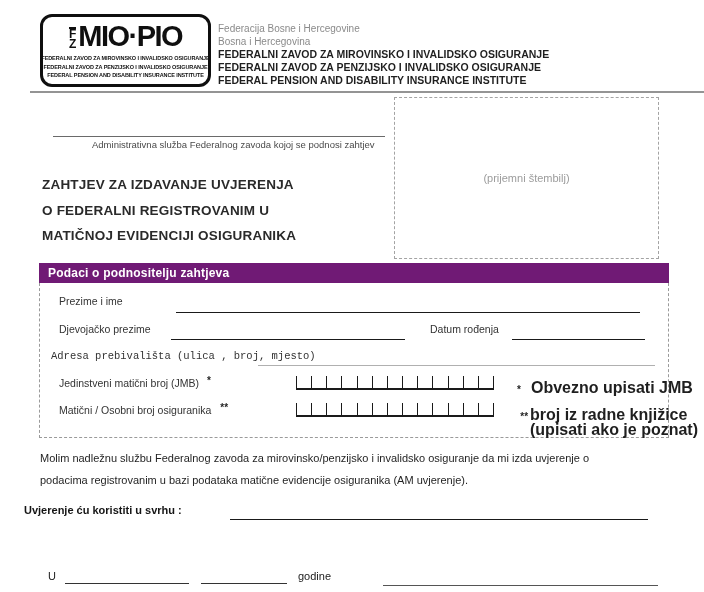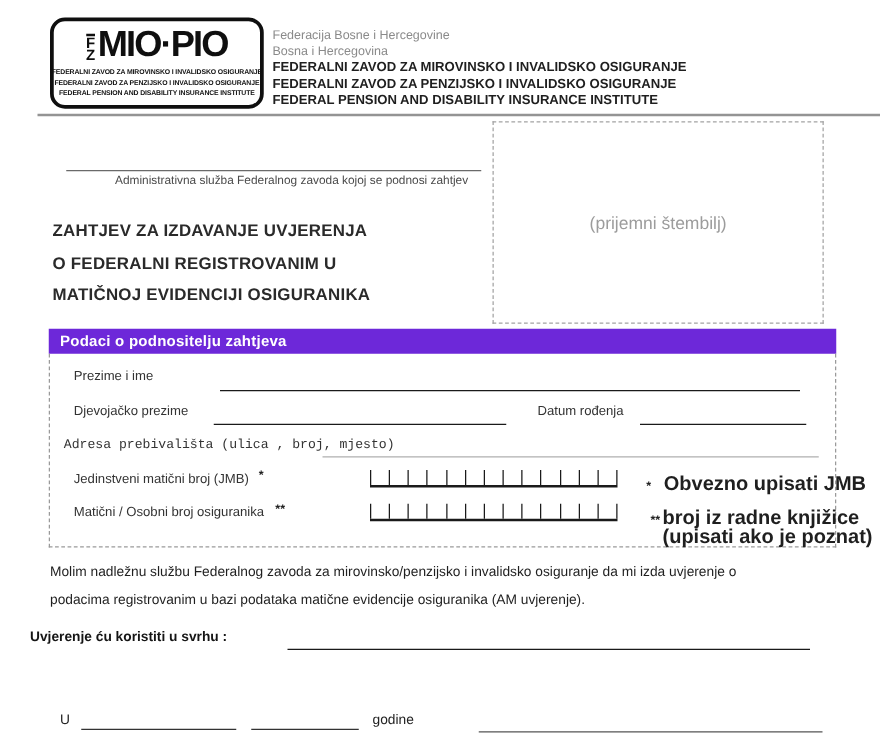--- a/index.html
+++ b/index.html
@@ -26,32 +26,32 @@
   .hdr-bold{font-size:10.5px;font-weight:bold;color:#1f1f1f;line-height:13px;}
   .hdr-block{left:218px;top:22px;}
 
   .hdr-rule{left:30px;top:91px;width:674px;height:2px;background:#949494;}
 
   
   .stamp-box{
     left:394px;top:97px;width:265px;height:162px;border:1.5px dashed #a3a3a3;box-sizing:border-box;
     display:flex;align-items:center;justify-content:center;
   }
-  .stamp-label{color:#9c9c9c;font-size:14px;}
+  .stamp-label{color:#9c9c9c;font-size:11px;}
 
   
   .office-line{left:53px;top:120px;width:332px;height:16px;border-bottom:1px solid #6a6a6a;}
   .office-caption{left:44px;top:139px;font-size:9.5px;color:#4a4a4a;margin-left:48px;}
 
   
   .form-title{left:42px;top:172px;font-size:13.5px;font-weight:bold;color:#2a2a2a;line-height:25.5px;letter-spacing:0.2px;}
 
   
   .section-bar{
-    left:39px;top:263px;width:630px;height:20px;background:#6d28d9;color:#ffffff;
+    left:39px;top:263px;width:630px;height:20px;background:#701a75;color:#ffffff;
     font-size:12px;font-weight:bold;line-height:20px;padding-left:9px;box-sizing:border-box;letter-spacing:0.2px;
   }
   .fieldset{left:39px;top:283px;width:630px;height:155px;border:1.5px dashed #9a9a9a;border-top:none;box-sizing:border-box;}
 
   .flabel{font-size:10.5px;color:#333;white-space:nowrap;}
   .star{font-weight:bold;color:#1f1f1f;font-size:10px;position:relative;top:-3px;}
   .dark-line{border-bottom:1.5px solid #1a1a1a;}
   .light-line{border-bottom:1px solid #b0b0b0;}
 
   .comb{display:flex;align-items:flex-end;border-bottom:2px solid #1a1a1a;box-sizing:border-box;}

